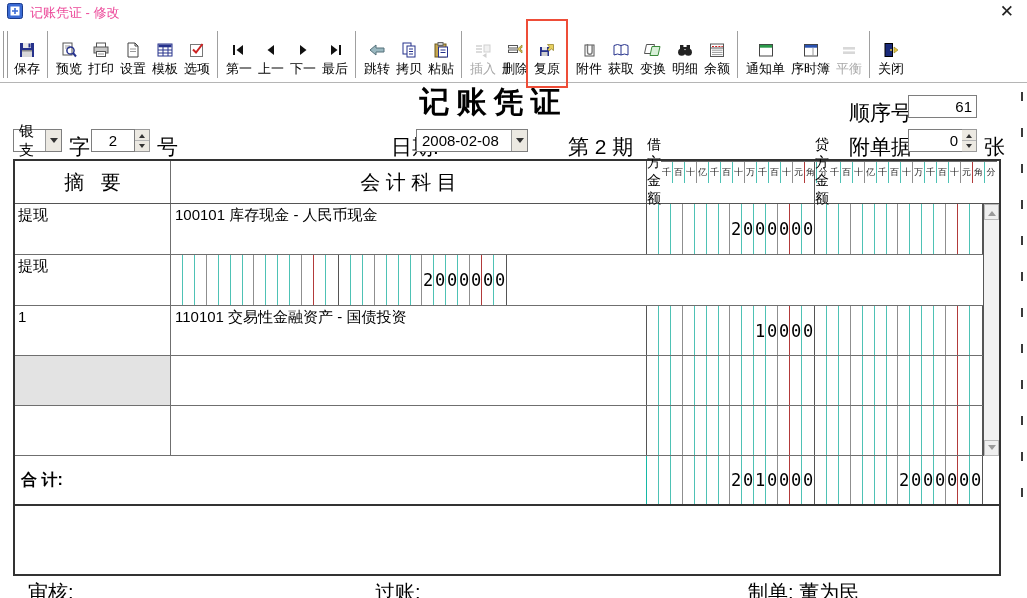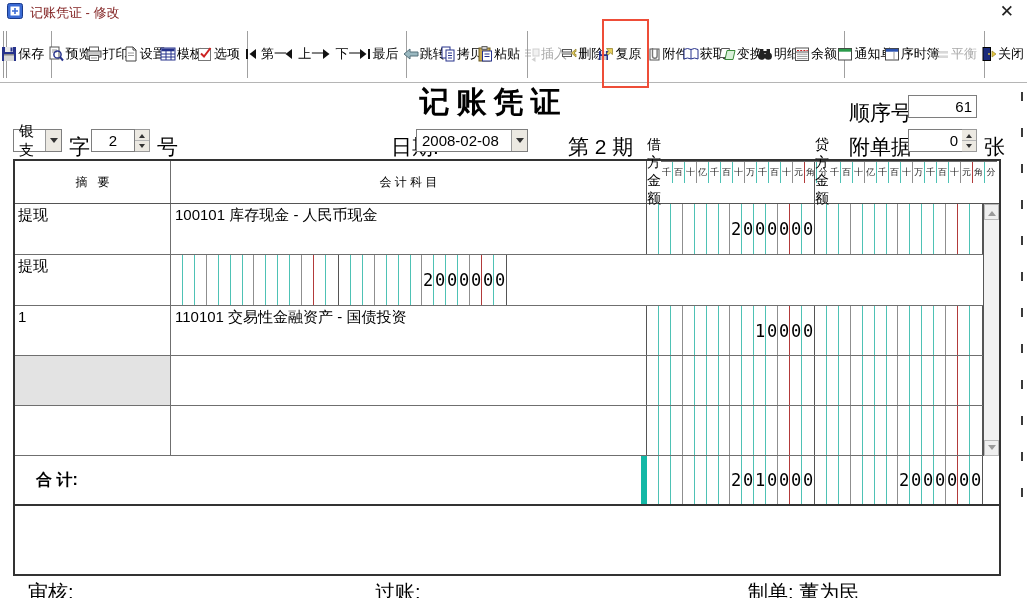--- a/index.html
+++ b/index.html
@@ -2,28 +2,28 @@
 <html><head>
 <meta charset="utf-8">
 <style>
   *{margin:0;padding:0;box-sizing:border-box}
   html,body{background:#fff}
   body{font-family:"Liberation Sans",sans-serif;color:#000}
   .window{position:relative;width:1027px;height:598px;background:#fff;overflow:hidden}
 
   
   .titlebar{position:absolute;top:0;left:0;right:0;height:26px;display:flex;align-items:center;gap:7px;padding-left:7px}
-  .titlebar .ttext{font-size:13px;color:#7f1d1d}
+  .titlebar .ttext{font-size:13px;color:#ec4899}
   .close-btn{position:absolute;right:13px;top:1px;font-size:17px;color:#222;line-height:22px;cursor:default}
 
   
   .toolbar{position:absolute;top:26px;left:0;right:0;height:57px;display:flex;align-items:flex-start;padding:2px 0 0 2px;border-bottom:1px solid #b5b5b5;background:#fff}
   .tb-grip{width:5px;height:47px;margin:3px 3px 0 1px;border-left:1px solid #9a9a9a;border-right:1px solid #9a9a9a}
   .tb-sep{width:2px;height:47px;margin:3px 4px 0 4px;border-left:1px solid #a0a0a0;border-right:1px solid #fff}
-  .tb-btn{position:relative;display:flex;flex-direction:row;align-items:center;justify-content:flex-end;height:52px;min-width:32px;padding:2px 3px;font-size:13px;color:#000;white-space:nowrap}
+  .tb-btn{position:relative;display:flex;flex-direction:column;align-items:center;justify-content:flex-end;height:52px;min-width:32px;padding:2px 3px;font-size:13px;color:#000;white-space:nowrap}
   .tb-btn .tb-icon{height:21px;display:flex;align-items:center}
   .tb-btn.disabled{color:#a8a8a8}
   .tb-btn.disabled svg{opacity:.45;filter:grayscale(1)}
   .hl-box{position:absolute;left:-5px;right:-5px;top:-9px;bottom:-8px;border:2px solid #ee4d38;z-index:6;pointer-events:none}
 
   
   .big-title{position:absolute;left:0;right:40px;top:82px;text-align:center;font-family:"Liberation Serif",serif;font-size:30px;font-weight:bold;letter-spacing:7px}
   .flabel{position:absolute;font-size:21px}
   .fbox{position:absolute;height:23px;border:1px solid #7e7e7e;background:#fff;font-size:15px;display:flex;align-items:center}
   .fbox .val-right{flex:1;text-align:right;padding-right:4px}
@@ -33,21 +33,21 @@
   .tri-dn{width:0;height:0;border:4px solid transparent;border-top:5px solid #333;margin-top:4px}
   .spinner{position:absolute;width:15px;height:23px;display:flex;flex-direction:column;border:1px solid #9a9a9a;border-left:none;background:#ece9e2}
   .spin-up,.spin-dn{flex:1;display:flex;align-items:center;justify-content:center;border-bottom:1px solid #b5b5b5}
   .spin-dn{border-bottom:none}
   .tri-up-s{width:0;height:0;border:3px solid transparent;border-bottom:4px solid #333;margin-bottom:2px}
   .tri-dn-s{width:0;height:0;border:3px solid transparent;border-top:4px solid #333;margin-top:2px}
 
   
   .vtable{position:absolute;left:13px;top:159px;width:988px;height:347px;border:2px solid #333;background:#fff}
   .thead{display:flex;height:43px;border-bottom:1px solid #555}
-  .th{display:flex;align-items:center;justify-content:center;font-size:12px;white-space:pre}
+  .th{display:flex;align-items:center;justify-content:center;font-size:20px;white-space:pre}
   .summary-h{width:156px;border-right:1px solid #6f6f6f}
   .account-h{width:476px;border-right:1px solid #555}
   .amt-h{width:168px;display:flex;border-right:1px solid #555}
   .amt-title{height:21px;display:flex;align-items:center;justify-content:center;font-size:14px}
   .digit-row{height:22px;display:flex;border-top:1px solid #6f6f6f}
   .dcell{width:12px;font-size:9px;color:#222;display:flex;align-items:center;justify-content:center;border-right:1px solid #4ec2b5;overflow:hidden}
   .scroll-gap{width:16px}
   .trow{display:flex;border-bottom:1px solid #6f6f6f}
   .tcell{overflow:hidden}
   .c-sum{width:156px;border-right:1px solid #6f6f6f;font-size:15px;padding:2px 0 0 3px}
@@ -58,21 +58,21 @@
   .editbar .eb1{width:319px;border-right:1px solid #aaa}
   .editbar .eb2{flex:1}
   .c-amt{width:168px;position:relative;border-right:1px solid #555;display:flex}
   .gcell{width:12px;border-right:1px solid #4ec2b5}
   .g-gray{border-right-color:#8f8f8f}
   .g-red{border-right-color:#b23a3a}
   .g-last{border-right:none}
   .amt{position:absolute;inset:0;display:flex;justify-content:flex-end;align-items:center;font-family:"DejaVu Sans Mono",monospace;font-size:17px;color:#000}
   .amt span{width:12px;text-align:center}
   .trow.total{height:48px;border-bottom:none}
-  .total-label{width:632px;border-right:6px solid #14b8a6;display:flex;align-items:center;padding-left:21px;font-size:16px;font-weight:bold;white-space:pre}
+  .total-label{width:632px;border-right:1px solid #14b8a6;display:flex;align-items:center;padding-left:6px;font-size:16px;font-weight:bold;white-space:pre}
   .trow.total .c-amt{height:100%}
 
   
   .vscroll{position:absolute;left:968px;top:43px;width:16px;height:252px;background:#f2f2f2;border-left:1px solid #555}
   .sb-btn{position:absolute;left:0;width:15px;height:16px;background:#efefef;border:1px solid #b8b8b8;display:flex;align-items:center;justify-content:center}
   .sb-up{top:0}
   .sb-dn{bottom:0}
   .sb-tri-up{width:0;height:0;border:4px solid transparent;border-bottom:5px solid #9a9a9a;margin-bottom:2px}
   .sb-tri-dn{width:0;height:0;border:4px solid transparent;border-top:5px solid #9a9a9a;margin-top:2px}
 

